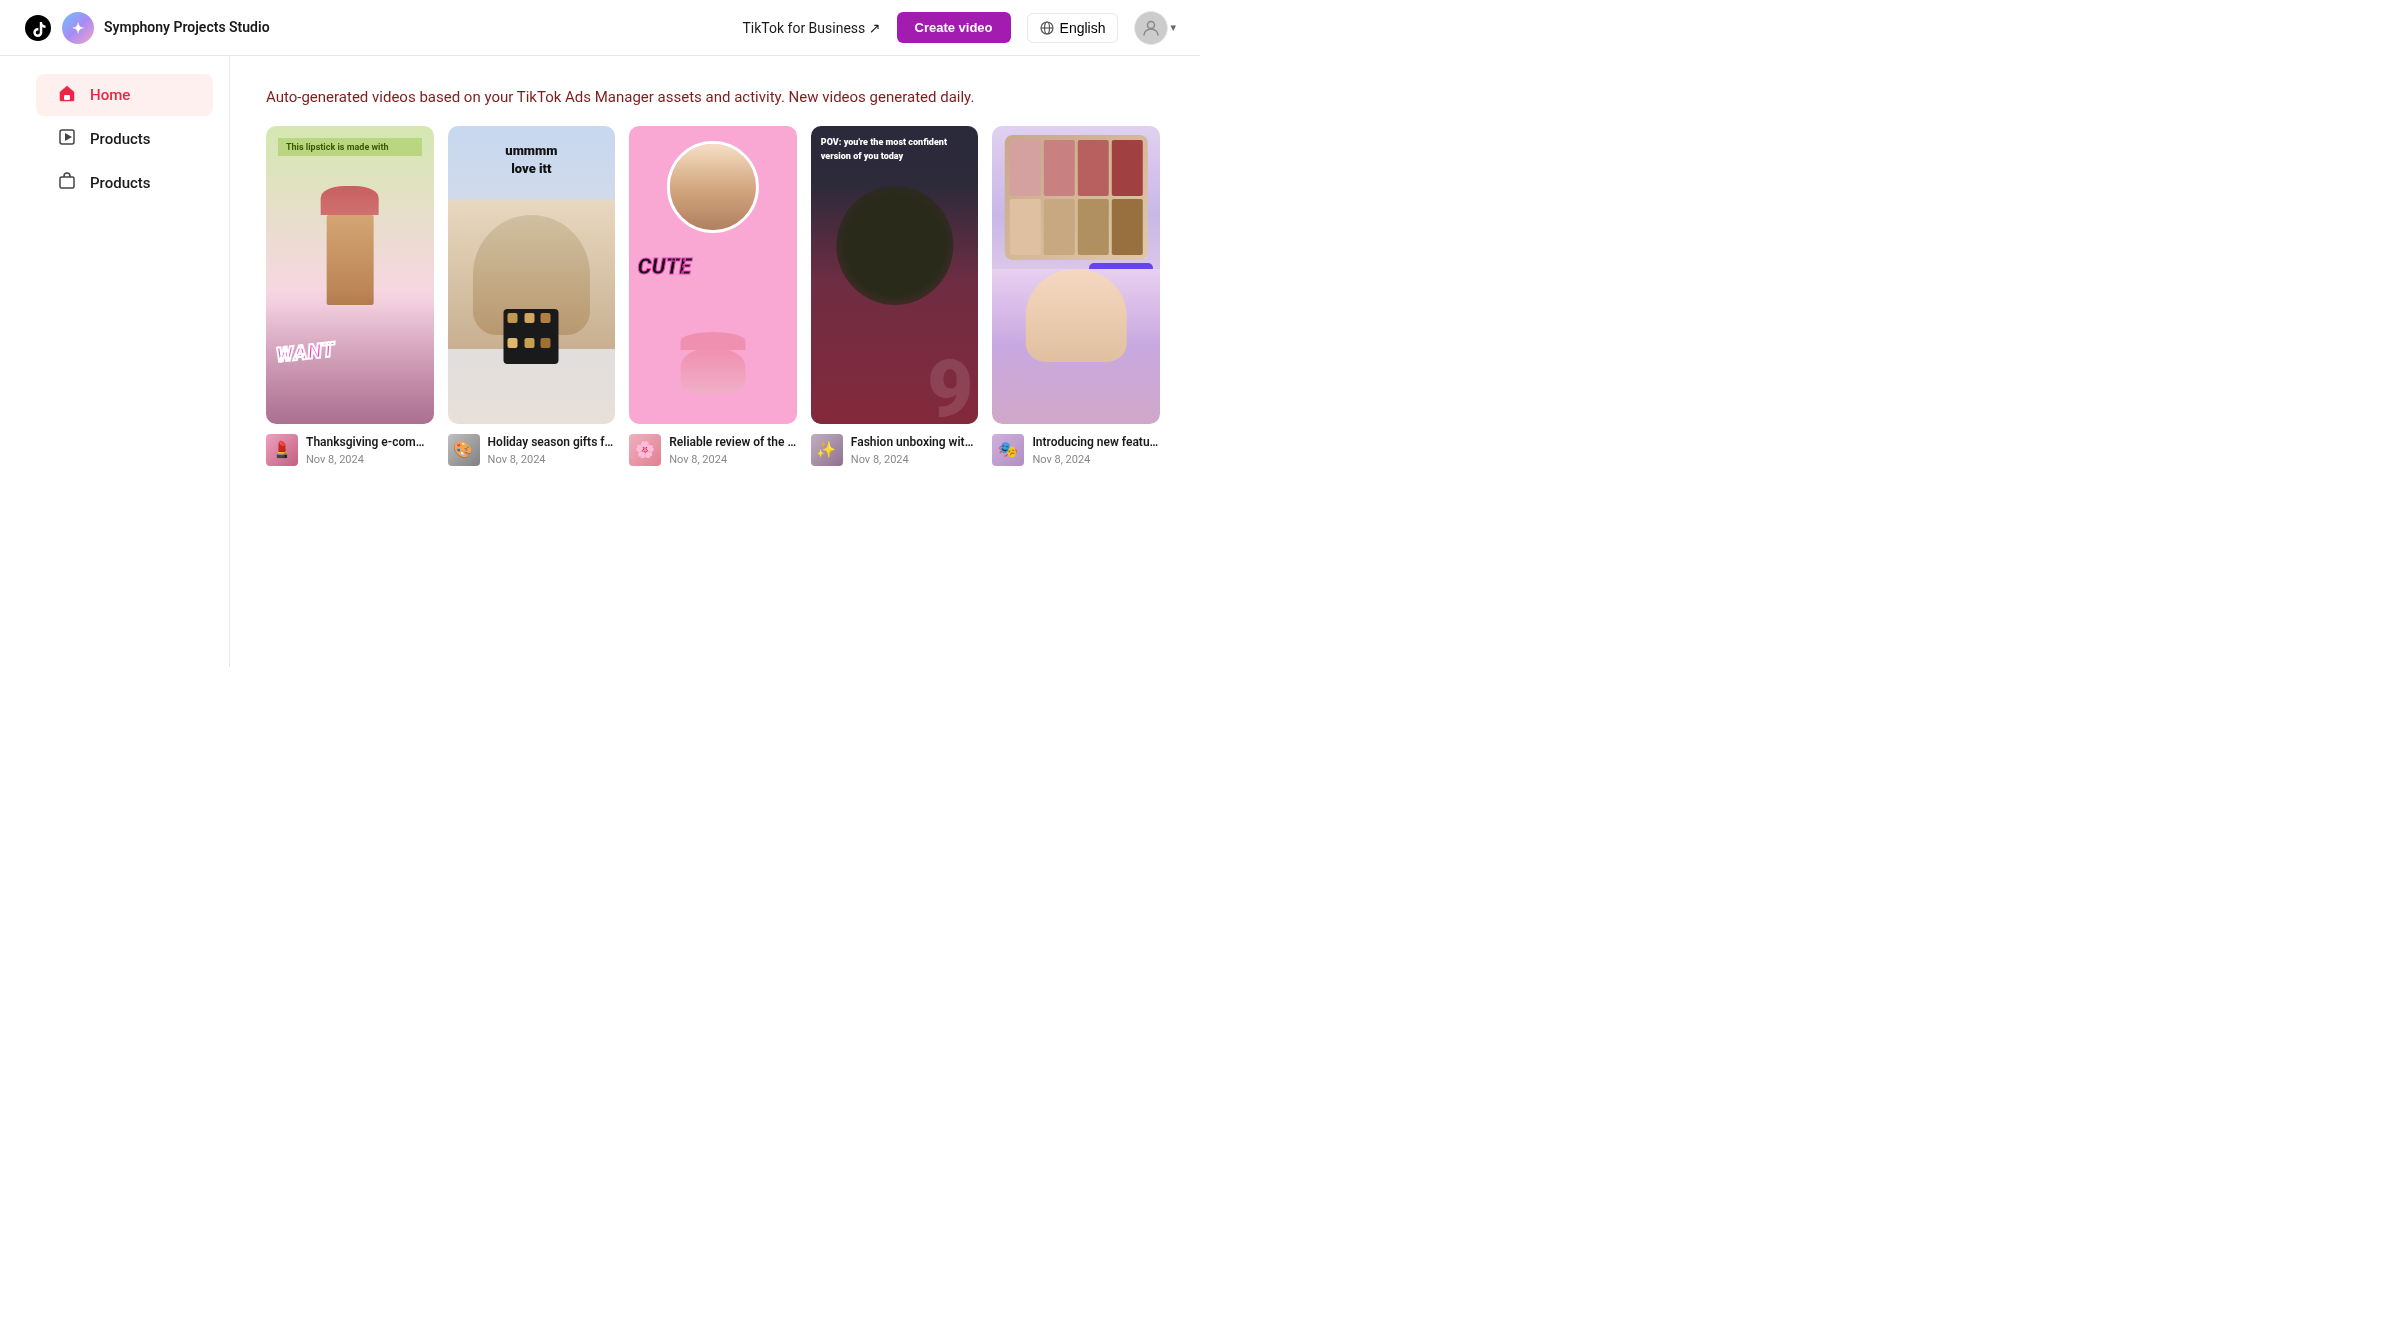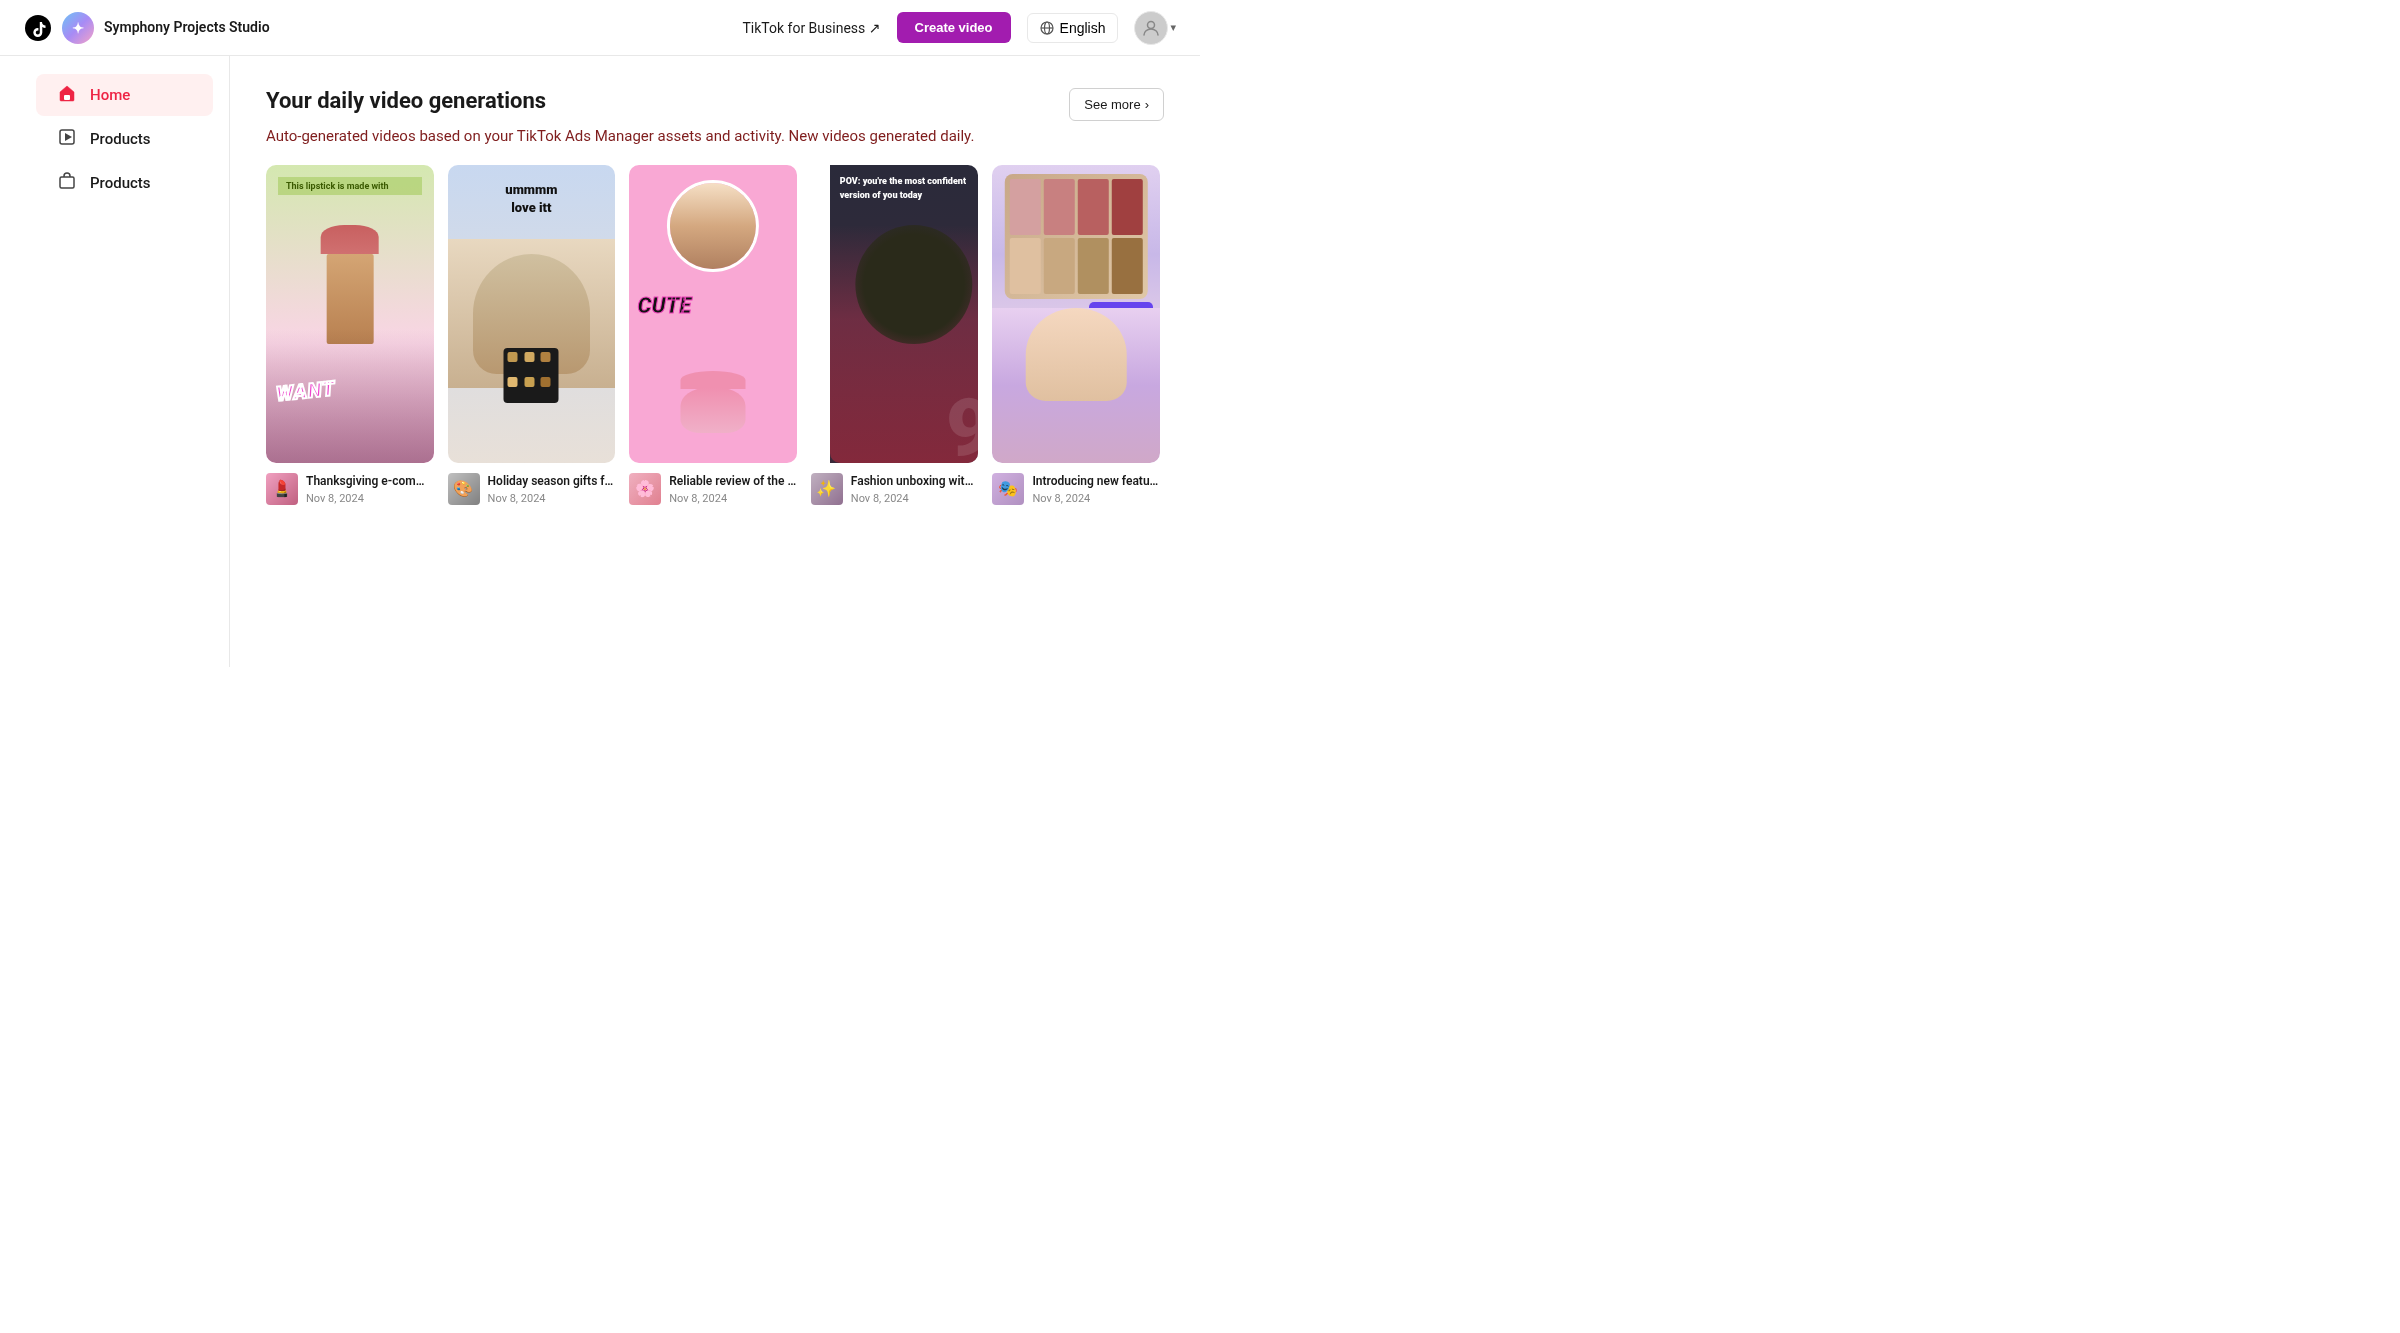--- a/index.html
+++ b/index.html
@@ -270,21 +270,20 @@
 
     
     .card4-bg {
       width: 100%;
       height: 100%;
       background: linear-gradient(180deg, #2a2a3a 0%, #3a2a3a 100%);
       position: relative;
       display: flex;
       align-items: center;
       justify-content: center;
-      margin-left: 19px;
     }
 
     
     .card5-bg {
       width: 100%;
       height: 100%;
       background: linear-gradient(180deg, #e0d0f0 0%, #c8b8e8 30%, #f0d8e8 70%, #e8e0f8 100%);
       position: relative;
       display: flex;
       align-items: center;
@@ -399,27 +398,20 @@
         <svg width="18" height="18" viewBox="0 0 18 18" fill="none">
           <rect x="2" y="5" width="14" height="11" rx="1.5" stroke="#444" stroke-width="1.5" fill="none"></rect>
           <path d="M6 5V4a3 3 0 016 0v1" stroke="#444" stroke-width="1.5" fill="none"></path>
         </svg>
       </span>
       <span>Products</span>
     </div>
   </aside>
 
   <main class="main-content">
-    <div class="section-header">
-      <h1 class="section-title">Your daily video generations</h1>
-      <button class="see-more-btn">
-        <span>See more</span>
-        <span>›</span>
-      </button>
-    </div>
     <p class="section-subtitle">Auto-generated videos based on your TikTok Ads Manager assets and activity. New videos generated daily.</p>
 
     <div class="video-grid">
 
       <div class="video-card">
         <div class="video-thumbnail">
           <div class="card1-bg">
             <div class="card1-text-top">This lipstick is made with</div>
 
             <div style="position:absolute;top:20%;left:50%;transform:translateX(-50%);width:35%;height:40%;">

